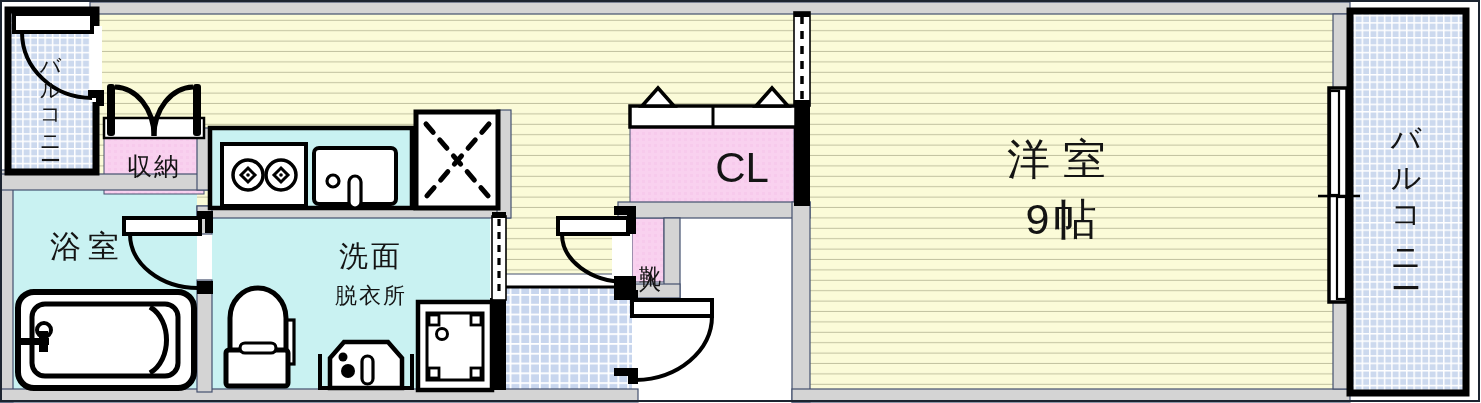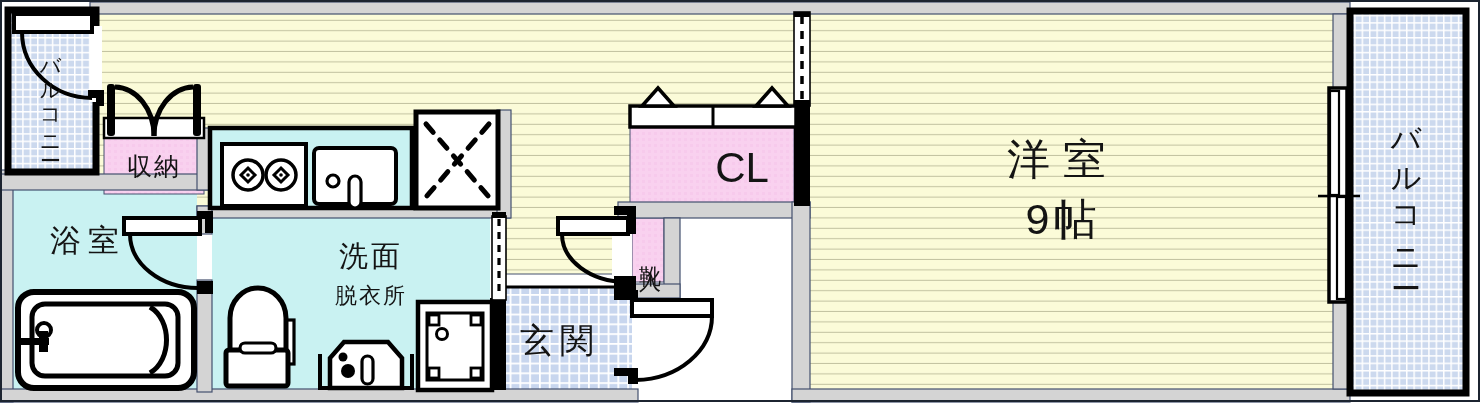--- a/index.html
+++ b/index.html
@@ -197,26 +197,25 @@
     <line x1="1318" y1="196" x2="1360" y2="196" stroke="#000" stroke-width="2.5"></line>
   </g>
 
   <rect x="1" y="1" width="1478" height="400" fill="none" stroke="#1c2430" stroke-width="2"></rect>
 </svg>
 
 <div class="label vertical" style="left:51px;top:97px;font-size:21px;letter-spacing:3px;">バルコニー</div>
 
 <div class="label" style="left:154px;top:166px;font-size:25px;letter-spacing:2px;text-align:center;">収納</div>
 
-<div class="label" style="left:88px;top:240px;font-size:31px;letter-spacing:7px;text-align:right;">浴室</div>
+<div class="label" style="left:88px;top:246px;font-size:31px;letter-spacing:7px;text-align:right;">浴室</div>
 
 <div class="label" style="left:371px;top:256px;font-size:29px;letter-spacing:3px;">洗面</div>
 <div class="label" style="left:371px;top:296px;font-size:22px;letter-spacing:2px;">脱衣所</div>
 
-<div class="label" style="left:560px;top:340px;font-size:34px;letter-spacing:6px;">玄関</div>
 
 <div class="label vertical" style="left:650px;top:252px;font-size:22px;letter-spacing:4px;">靴入</div>
 
 <div class="label" style="left:742px;top:168px;font-size:42px;">CL</div>
 
 <div class="label" style="left:1063px;top:159px;font-size:43px;letter-spacing:13px;">洋室</div>
 <div class="label" style="left:1063px;top:219px;font-size:43px;letter-spacing:4px;">9帖</div>
 
 <div class="label vertical" style="left:1406px;top:193px;font-size:30px;letter-spacing:8px;">バルコニー</div>
 

